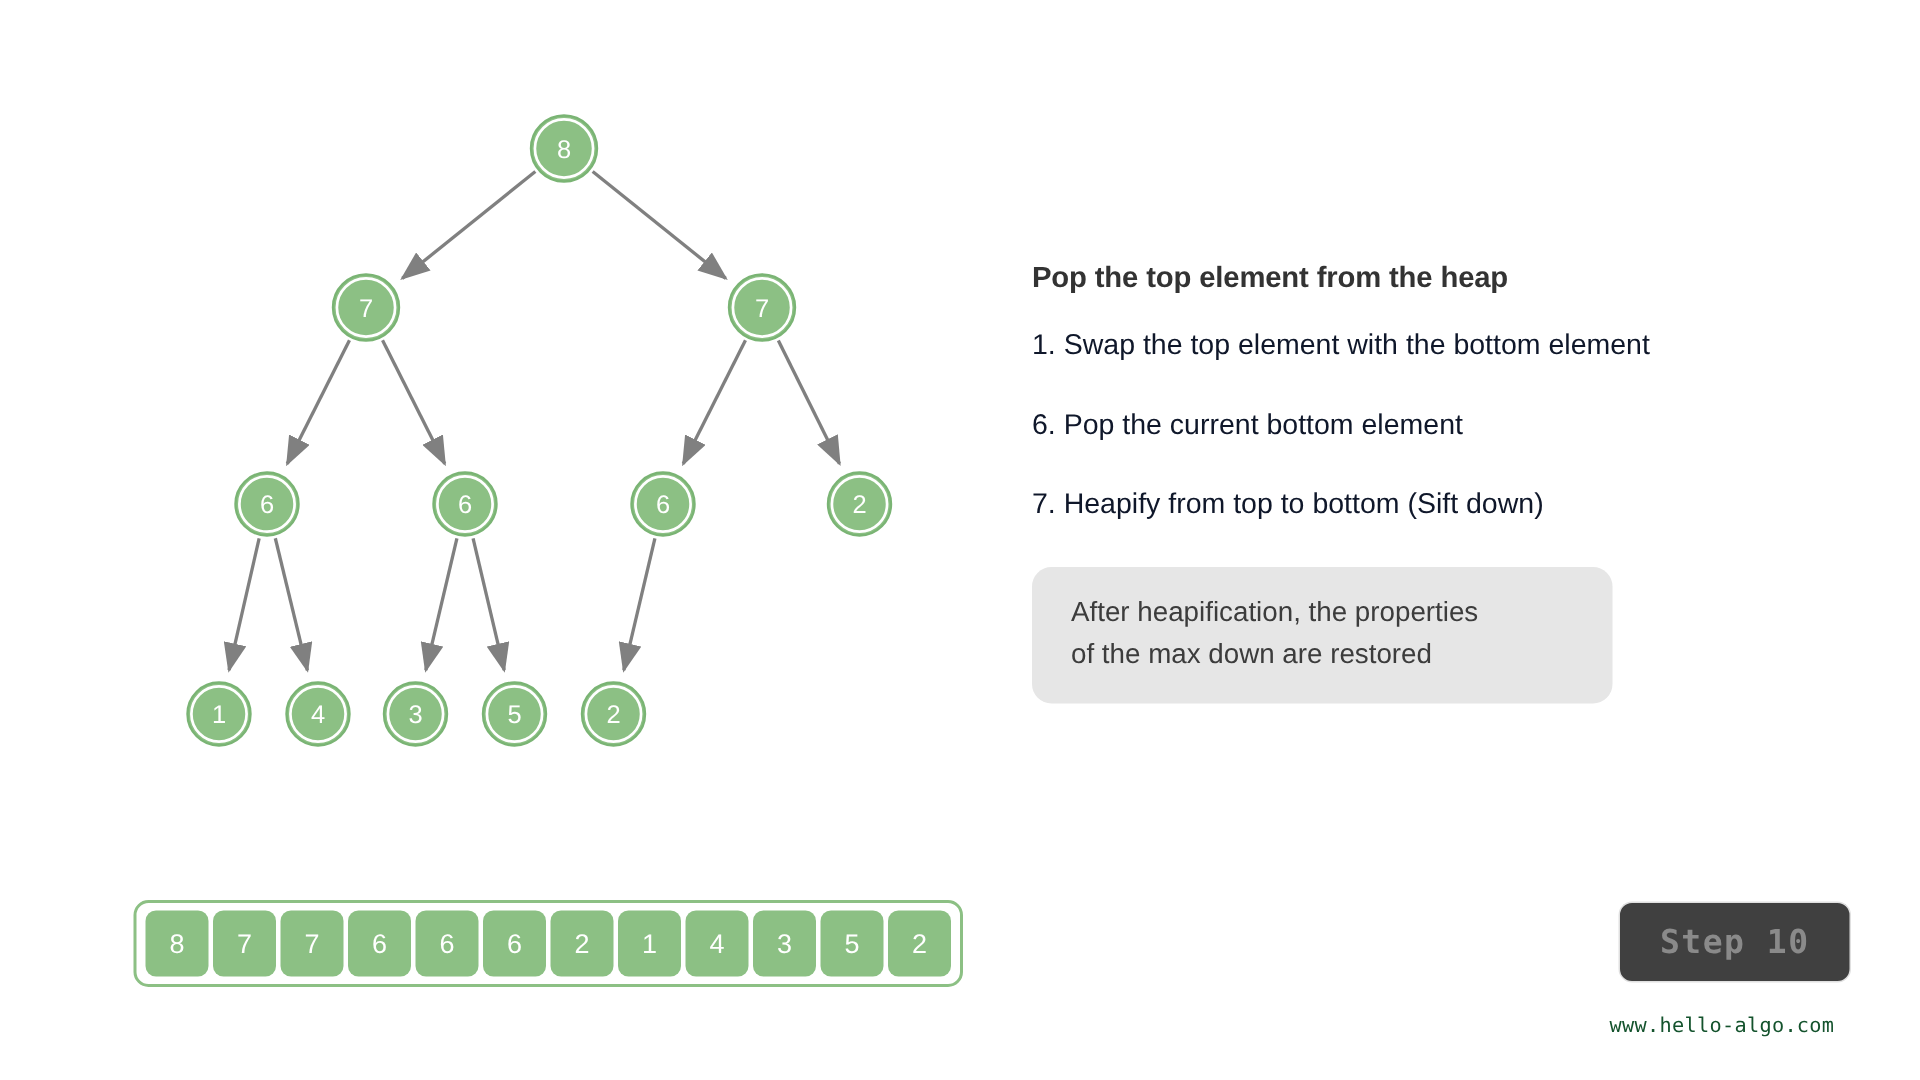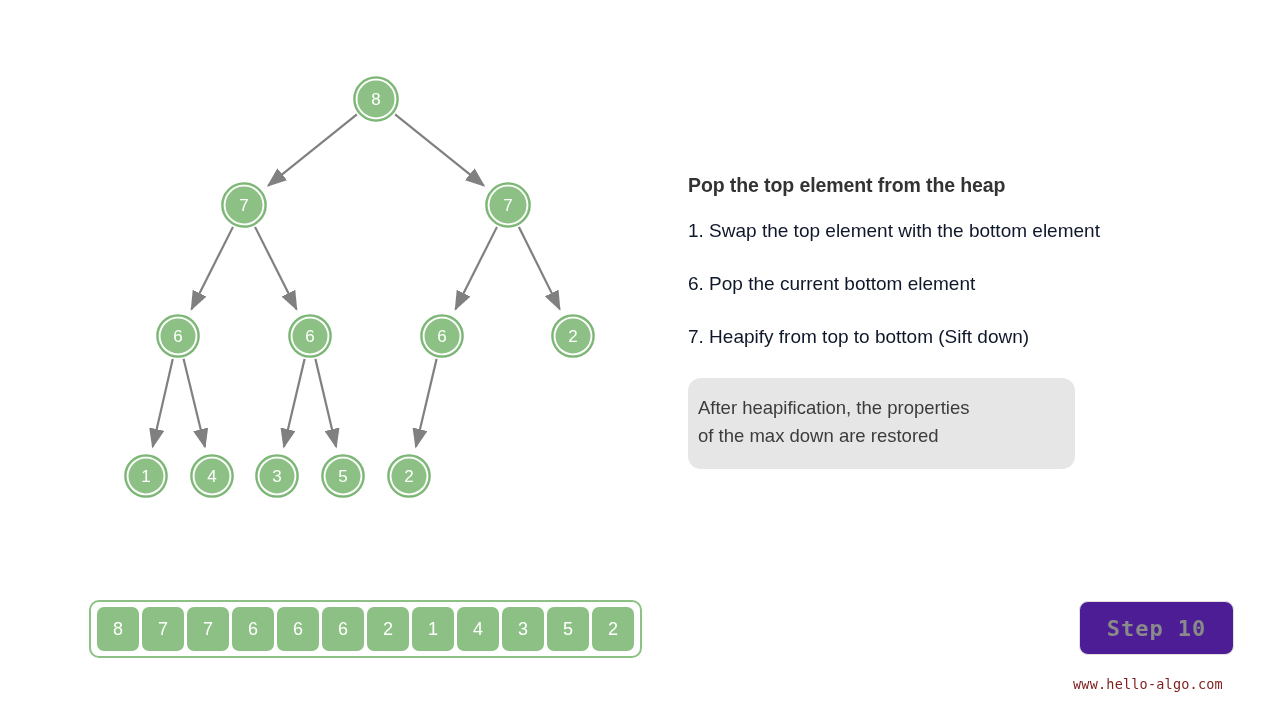--- a/index.html
+++ b/index.html
@@ -75,21 +75,21 @@
     font-size: 19px;
     color: #0f172a;
     line-height: 1.25;
     margin-bottom: 29px;
     white-space: nowrap;
   }
   #hint-box {
     margin-top: 9px;
     background: #e6e6e6;
     border-radius: 13px;
-    padding: 16px 24px 18px 10px;
+    padding: 16px 24px 18px 26px;
     width: 387px;
     box-sizing: border-box;
   }
   .hint-line {
     font-size: 18.5px;
     color: #3c3c3c;
     line-height: 1.55;
     white-space: nowrap;
   }
 
@@ -118,39 +118,39 @@
     font-family: "Liberation Sans", sans-serif;
   }
 
   
   #step-badge {
     position: absolute;
     left: 1079px;
     top: 601px;
     width: 153px;
     height: 52px;
-    background: #4c1d95;
+    background: #404040;
     border: 1px solid #e0e0e0;
     border-radius: 9px;
     display: flex;
     align-items: center;
     justify-content: center;
     font-family: "DejaVu Sans Mono", monospace;
     font-size: 22px;
     font-weight: bold;
     color: #8a8a8a;
     letter-spacing: 1px;
   }
   #site-footer {
     position: absolute;
     left: 1073px;
     top: 676px;
     font-family: "DejaVu Sans Mono", monospace;
     font-size: 13.5px;
-    color: #7f1d1d;
+    color: #14532d;
     letter-spacing: 0.2px;
   }
 </style>
 </head>
 <body>
 
 <div id="tree-panel">
   <svg id="tree-svg" viewBox="0 0 690 560">
     <defs>
       <marker id="arrowhead" markerWidth="9" markerHeight="7" refX="8.2" refY="3.5" orient="auto" markerUnits="strokeWidth">

